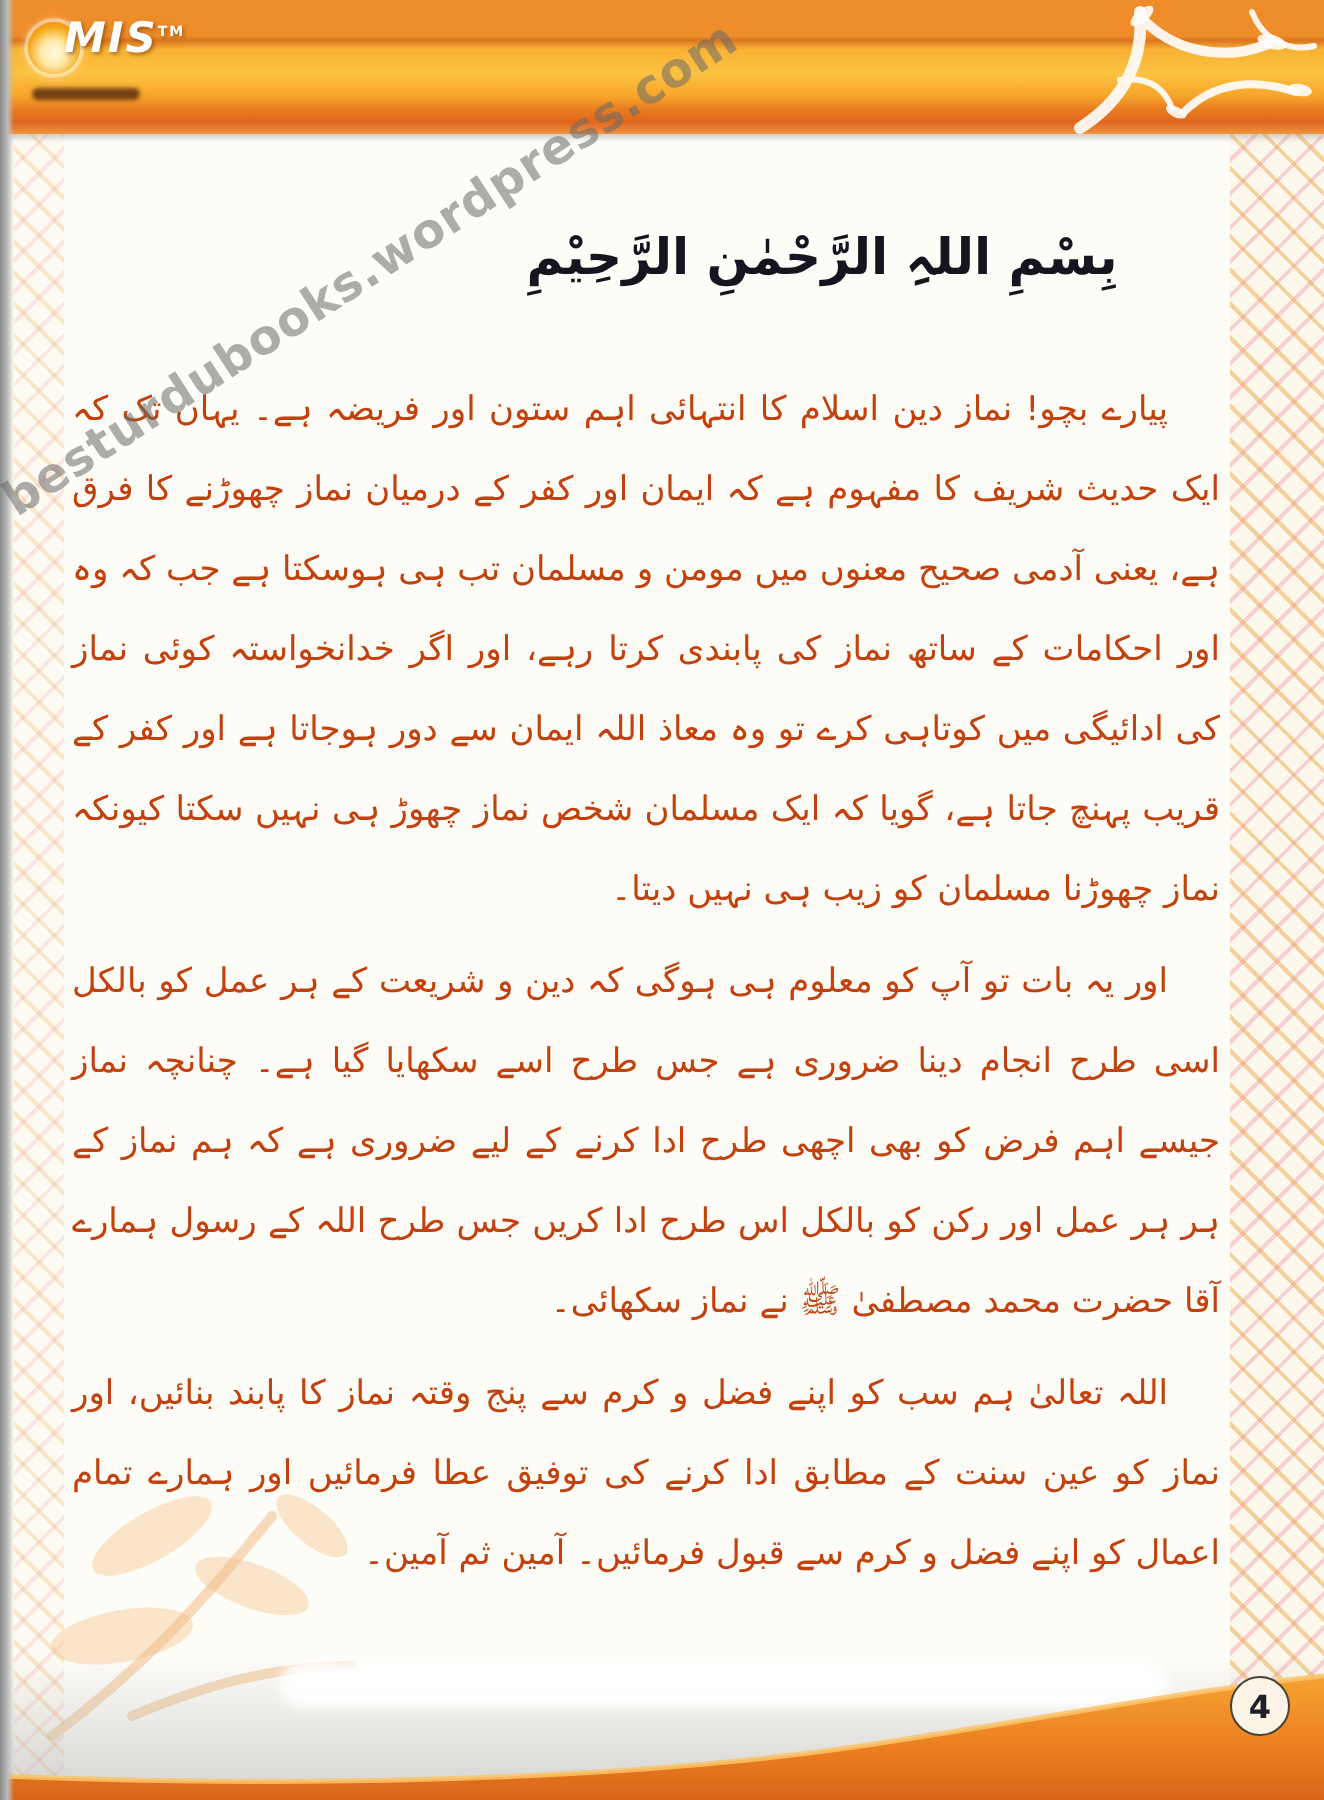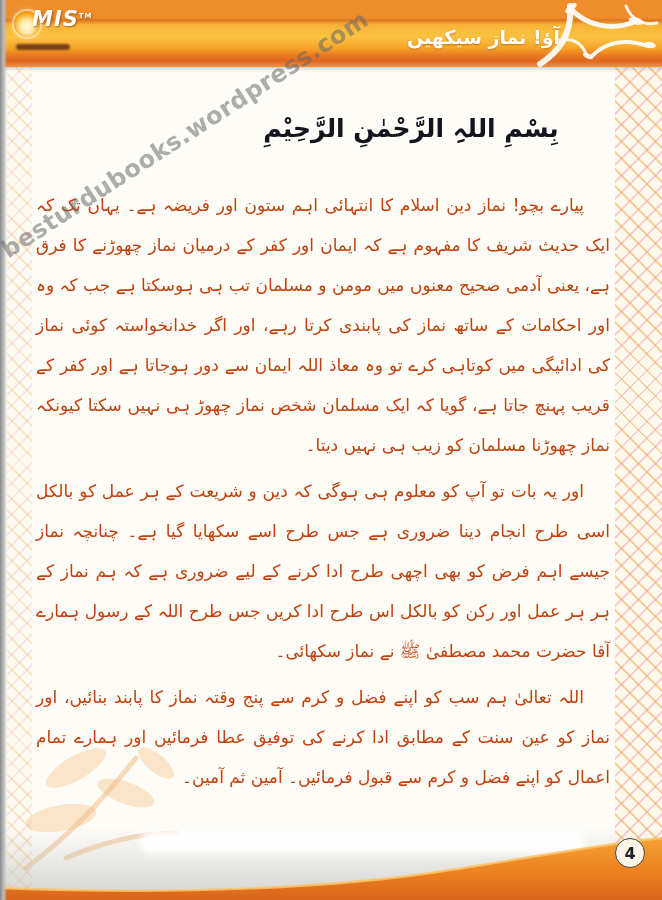--- a/index.html
+++ b/index.html
@@ -102,21 +102,20 @@
 <div class="page">
 
   <div class="spine"></div>
 
   <div class="banner">
     <div class="logo">
       <span class="sun"></span>
       <span class="logo-mis"><span>MIS</span><span class="logo-tm">TM</span></span>
     </div>
     <div class="logo-smudge"></div>
-    <div class="banner-title">آؤ! نماز سیکھیں</div>
     <svg class="banner-ornament" viewBox="0 0 132 67">
       <g fill="none" stroke="#ffffff" stroke-linecap="round" opacity="0.9">
         <path d="M10,64 C32,50 42,30 40,6" stroke-width="6"></path>
         <path d="M40,8 C56,26 82,31 104,22" stroke-width="5"></path>
         <path d="M62,56 C77,41 97,39 118,46" stroke-width="4"></path>
         <path d="M96,6 C101,19 113,26 127,23" stroke-width="3"></path>
         <path d="M30,40 C44,38 52,44 56,54" stroke-width="3"></path>
       </g>
       <g fill="#ffffff" opacity="0.88">
         <ellipse cx="41" cy="8" rx="7" ry="3.2" transform="rotate(-40 41 8)"></ellipse>

